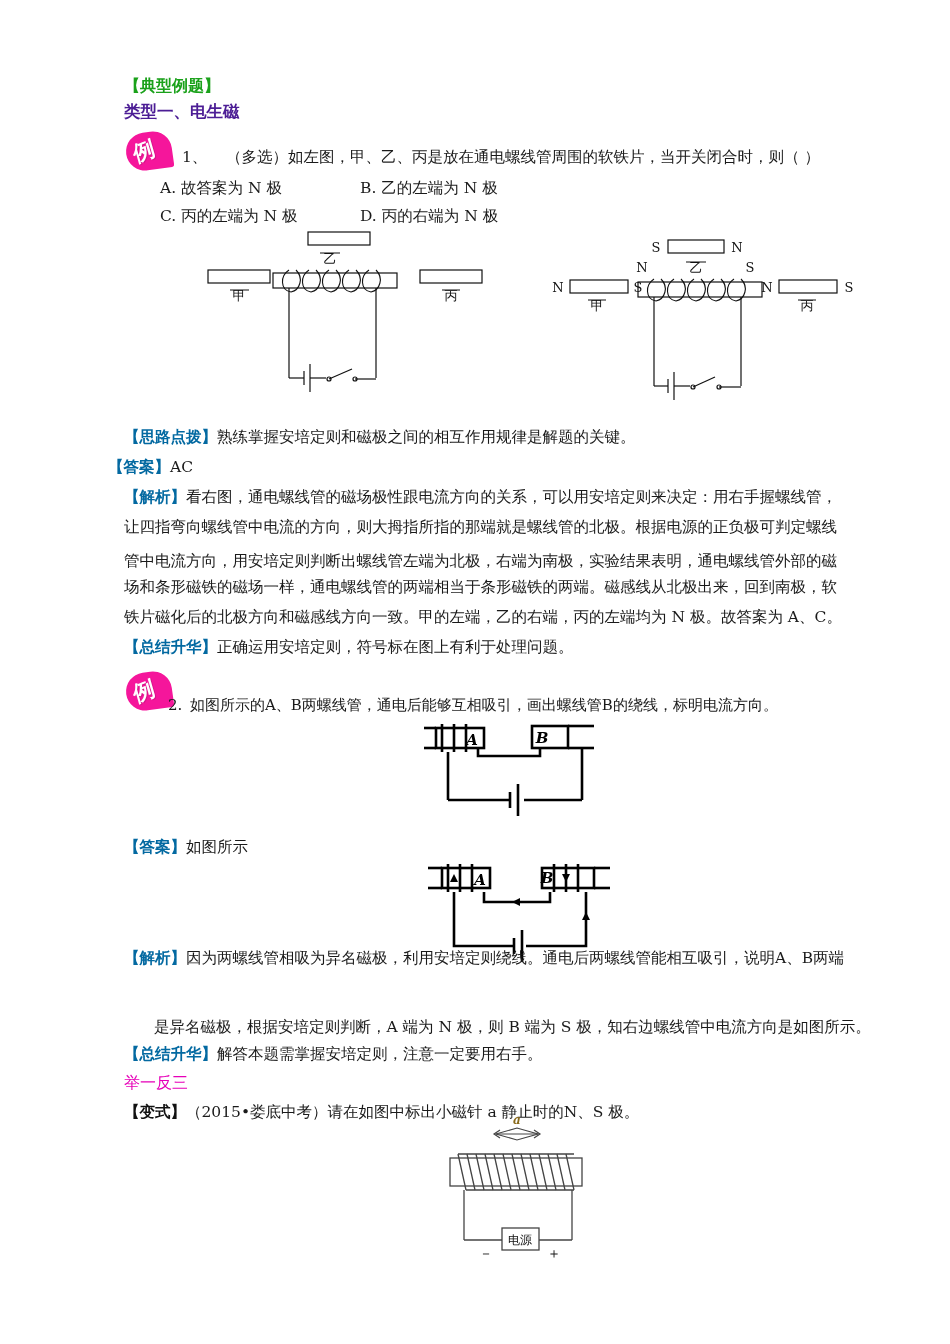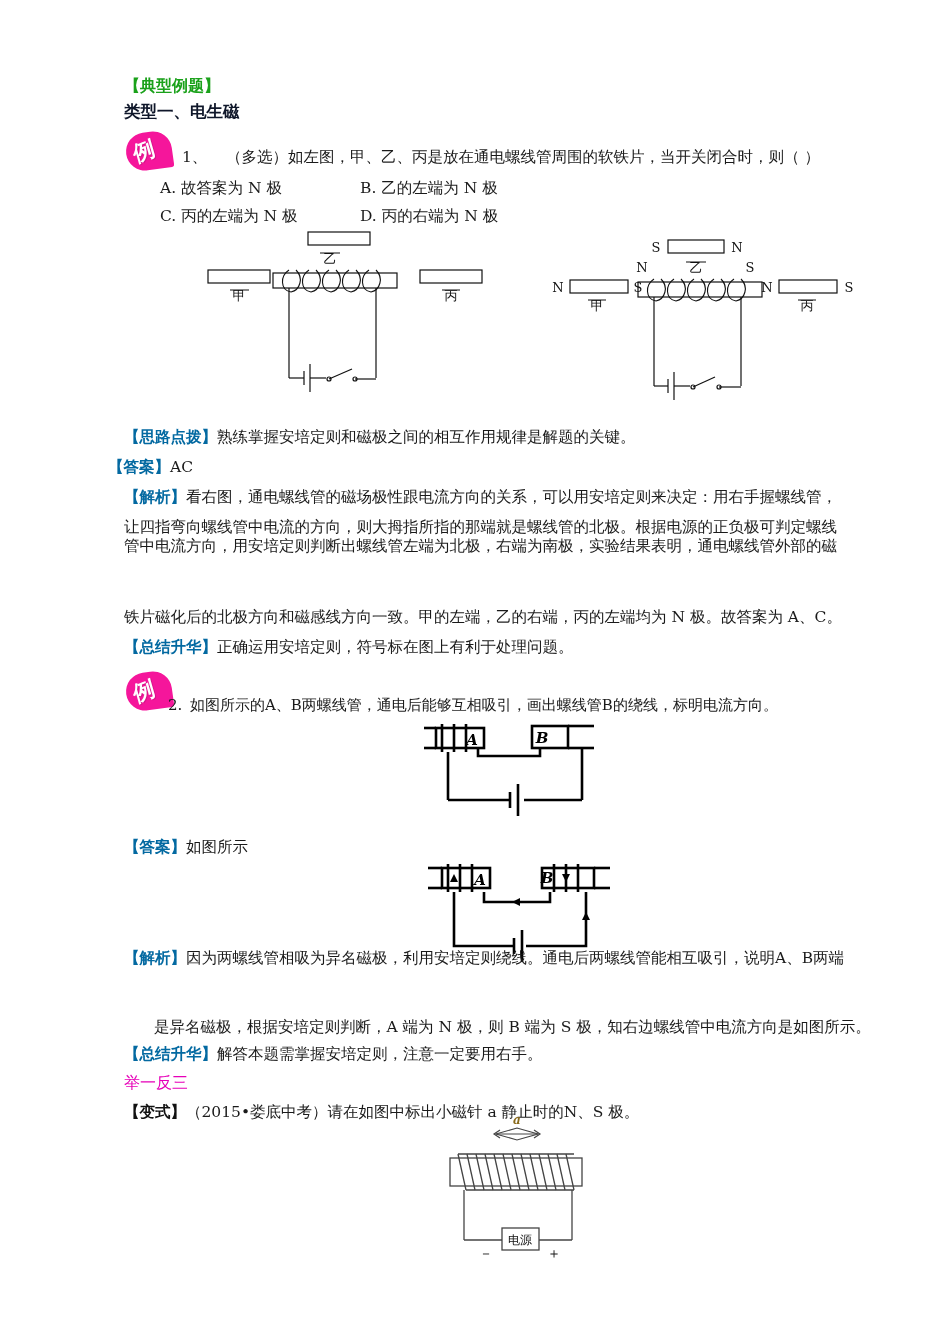--- a/index.html
+++ b/index.html
@@ -24,21 +24,21 @@
   }
 
   
   .tline {
     position: absolute;
     white-space: nowrap;
     font-size: 15.5px;
     line-height: 1.0;
   }
   .tag-green  { color: #1aa11a; font-weight: bold; font-family: "DejaVu Sans","Liberation Sans",sans-serif; }
-  .tag-orange { color: #0f172a; font-weight: bold; font-family: "DejaVu Sans","Liberation Sans",sans-serif; }
+  .tag-orange { color: #4c1d95; font-weight: bold; font-family: "DejaVu Sans","Liberation Sans",sans-serif; }
   .tag-pink   { color: #0369a1; font-weight: bold; font-family: "DejaVu Sans","Liberation Sans",sans-serif; }
   .tag-magenta{ color: #e600b8; font-weight: normal; font-family: "DejaVu Sans","Liberation Sans",sans-serif; }
   .bracket    { color: #111; }
   .body-text  { color: #1a1a1a; }
 
   
   .ex-badge {
     position: absolute;
     width: 46px;
     height: 38px;
@@ -191,21 +191,22 @@
   </div>
 
   <div class="tline" style="left:66px; top:460px;">
     <span class="tag-pink">【答案】</span><span class="body-text">AC</span>
   </div>
 
   <div class="tline" style="left:82px; top:490px;">
     <span class="tag-pink">【解析】</span><span class="body-text">看右图，通电螺线管的磁场极性跟电流方向的关系，可以用安培定则来决定：用右手握螺线管，</span>
   </div>
   <div class="tline body-text" style="left:82px; top:520px;">让四指弯向螺线管中电流的方向，则大拇指所指的那端就是螺线管的北极。根据电源的正负极可判定螺线</div>
-  <div class="tline body-text" style="left:82px; top:539px;">管中电流方向，用安培定则判断出螺线管左端为北极，右端为南极，实验结果表明，通电螺线管外部的磁</div>
+  <div class="tline body-text" style="left:82px; top:554px;">管中电流方向，用安培定则判断出螺线管左端为北极，右端为南极，实验结果表明，通电螺线管外部的磁</div>
+  <div class="tline body-text" style="left:82px; top:580px;">场和条形磁铁的磁场一样，通电螺线管的两端相当于条形磁铁的两端。磁感线从北极出来，回到南极，软</div>
   <div class="tline body-text" style="left:82px; top:610px;">铁片磁化后的北极方向和磁感线方向一致。甲的左端，乙的右端，丙的左端均为 N 极。故答案为 A、C。</div>
 
   <div class="tline" style="left:82px; top:640px;">
     <span class="tag-pink">【总结升华】</span><span class="body-text">正确运用安培定则，符号标在图上有利于处理问题。</span>
   </div>
 
   <div class="ex-badge" style="left:84px; top:672px;">
     <span>例</span>
   </div>
 

